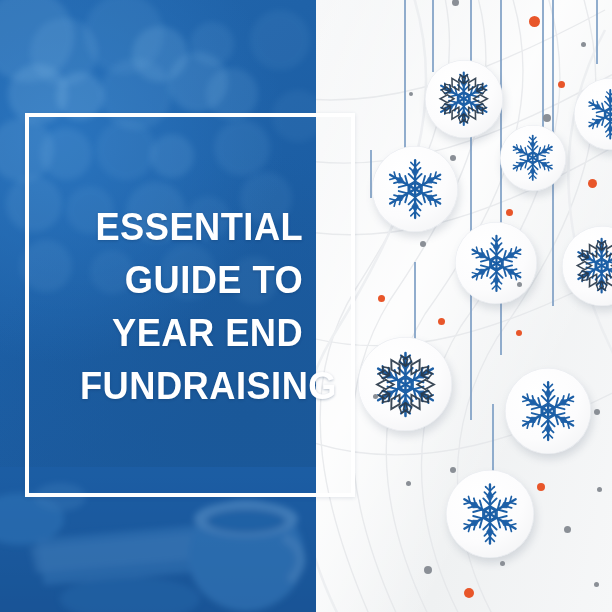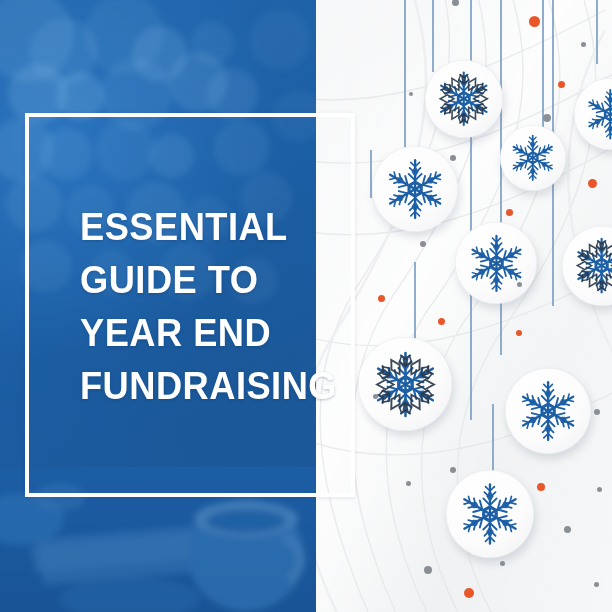--- a/index.html
+++ b/index.html
@@ -3,20 +3,21 @@
 <meta charset="utf-8">
 <style>
   html,body{margin:0;padding:0;background:#fff;}
   body{font-family:"Liberation Sans",sans-serif;}
 
   #poster{
     position:relative;
     width:612px;height:612px;
     overflow:hidden;
     background:#F3F4F6;
+    text-align:right;
   }
 
   
   .right-bg{
     position:absolute;left:315px;top:0;width:297px;height:612px;
     background:
       linear-gradient(118deg,rgba(255,255,255,0) 0%,rgba(255,255,255,.85) 40%,rgba(255,255,255,0) 70%),
       linear-gradient(100deg,#F7F8F9 0%,#EFF1F2 55%,#F6F7F8 100%);
     overflow:hidden;
   }

